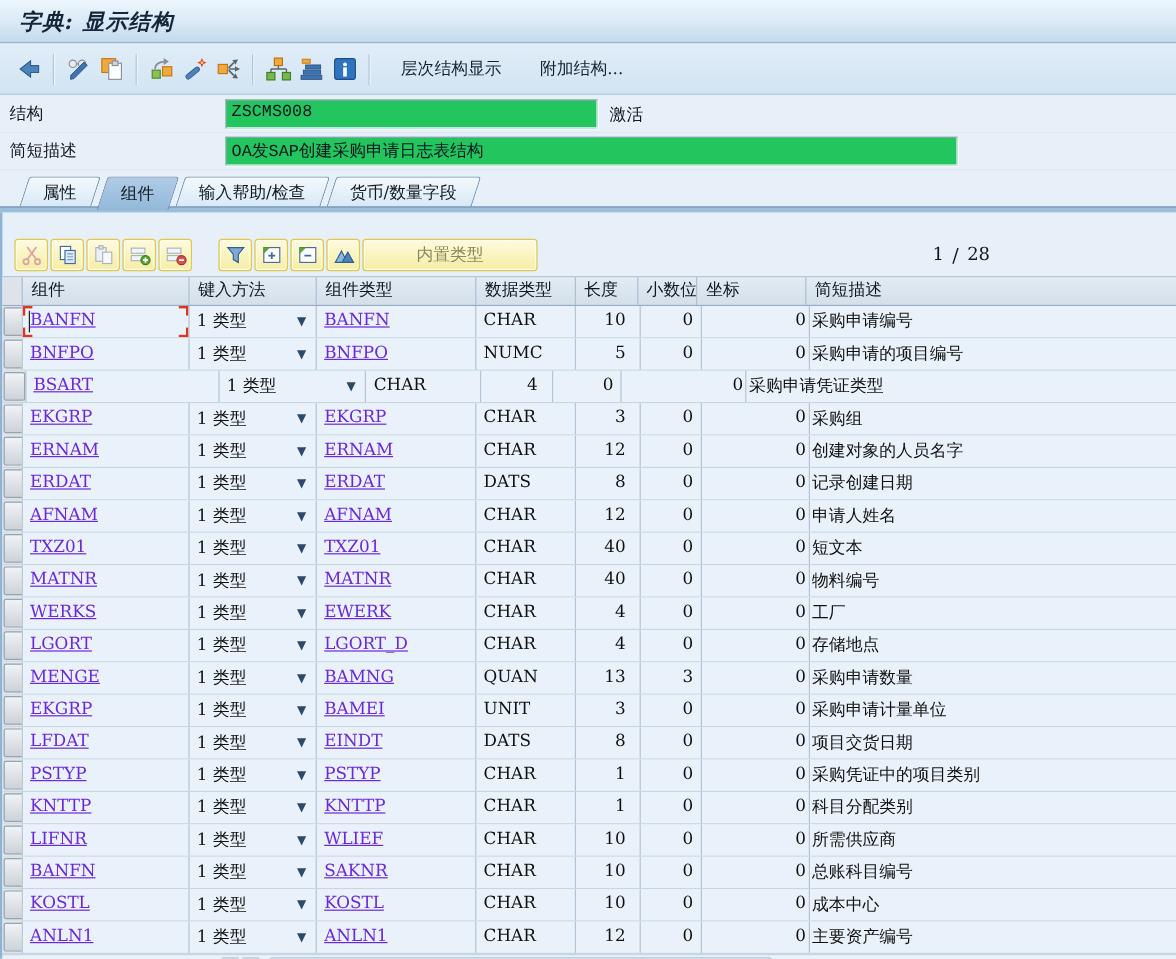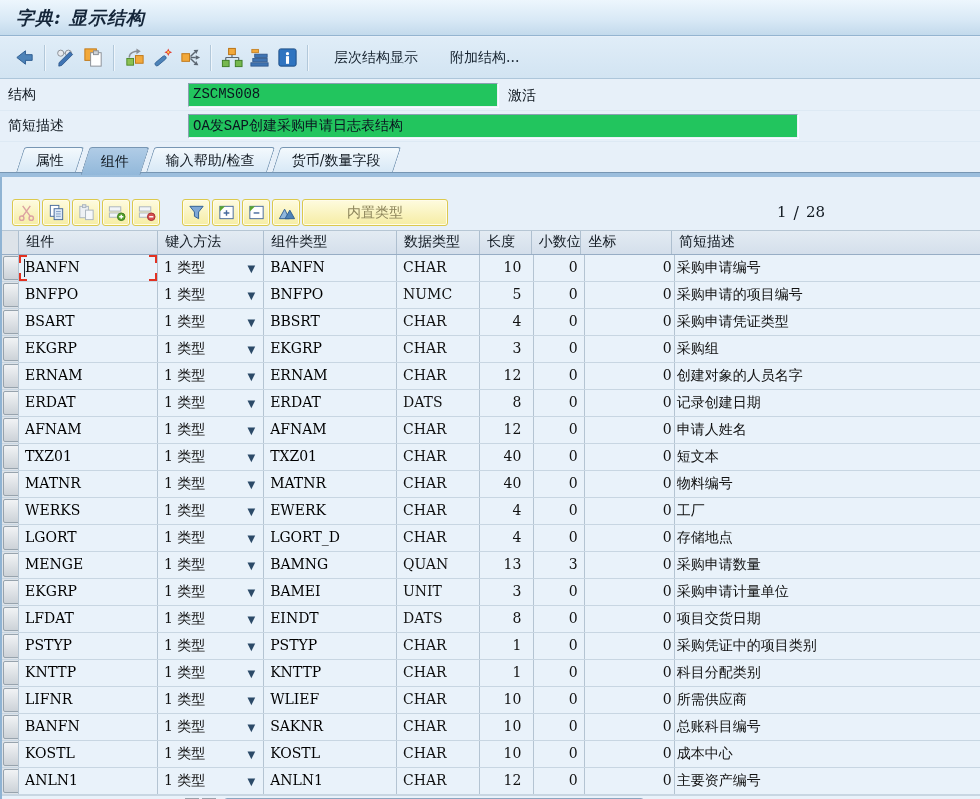--- a/index.html
+++ b/index.html
@@ -88,21 +88,21 @@
   .c2 { width:135px; }
   .c3 { width:170px; }
   .c4 { width:105px; }
   .c5 { width:65px; }
   .c6 { width:62px; }
   .c7 { width:115px; }
   .c8 { width:400px; border-right:none; }
   .num { text-align:right; }
   .pr12 { padding-right:12px; } .pr6 { padding-right:6px; } .pr2 { padding-right:2px; }
   .cell.c8 { padding-left:2px; }
-  .link { color:#000000; }
+  .link { text-decoration:underline; color:#6d28d9; }
   .rowsel {
     display:block; width:18px; height:24px; margin:1px auto 0 1px;
     background:linear-gradient(180deg,#f1f3f5 0%,#ccd2d8 100%);
     border:1px solid #97a3ad; border-radius:2px;
   }
   .typcell { display:flex; justify-content:space-between; align-items:center; padding-top:0; }
   .dd { font-size:10px; color:#2c4a68; padding-right:2px; }
   .corner { position:absolute; width:8px; height:8px; z-index:4; }
   .corner.tl { left:0; top:0;   border-top:2px solid #e23222; border-left:2px solid #e23222; }
   .corner.tr { right:0; top:0;  border-top:2px solid #e23222; border-right:2px solid #e23222; }
@@ -361,21 +361,20 @@
           </div>
           <div class="trow">
             <div class="cell c0">
               <span class="rowsel"></span>
             </div>
             <div class="cell c1"><span class="link">BSART</span></div>
             <div class="cell c2 typcell">
               <span>1 类型</span>
               <span class="dd">▼</span>
             </div>
-            <div class="cell c3"><span class="link">BBSRT</span></div>
             <div class="cell c4">CHAR</div>
             <div class="cell c5 num pr12">4</div>
             <div class="cell c6 num pr6">0</div>
             <div class="cell c7 num pr2">0</div>
             <div class="cell c8">采购申请凭证类型</div>
           </div>
           <div class="trow">
             <div class="cell c0">
               <span class="rowsel"></span>
             </div>

